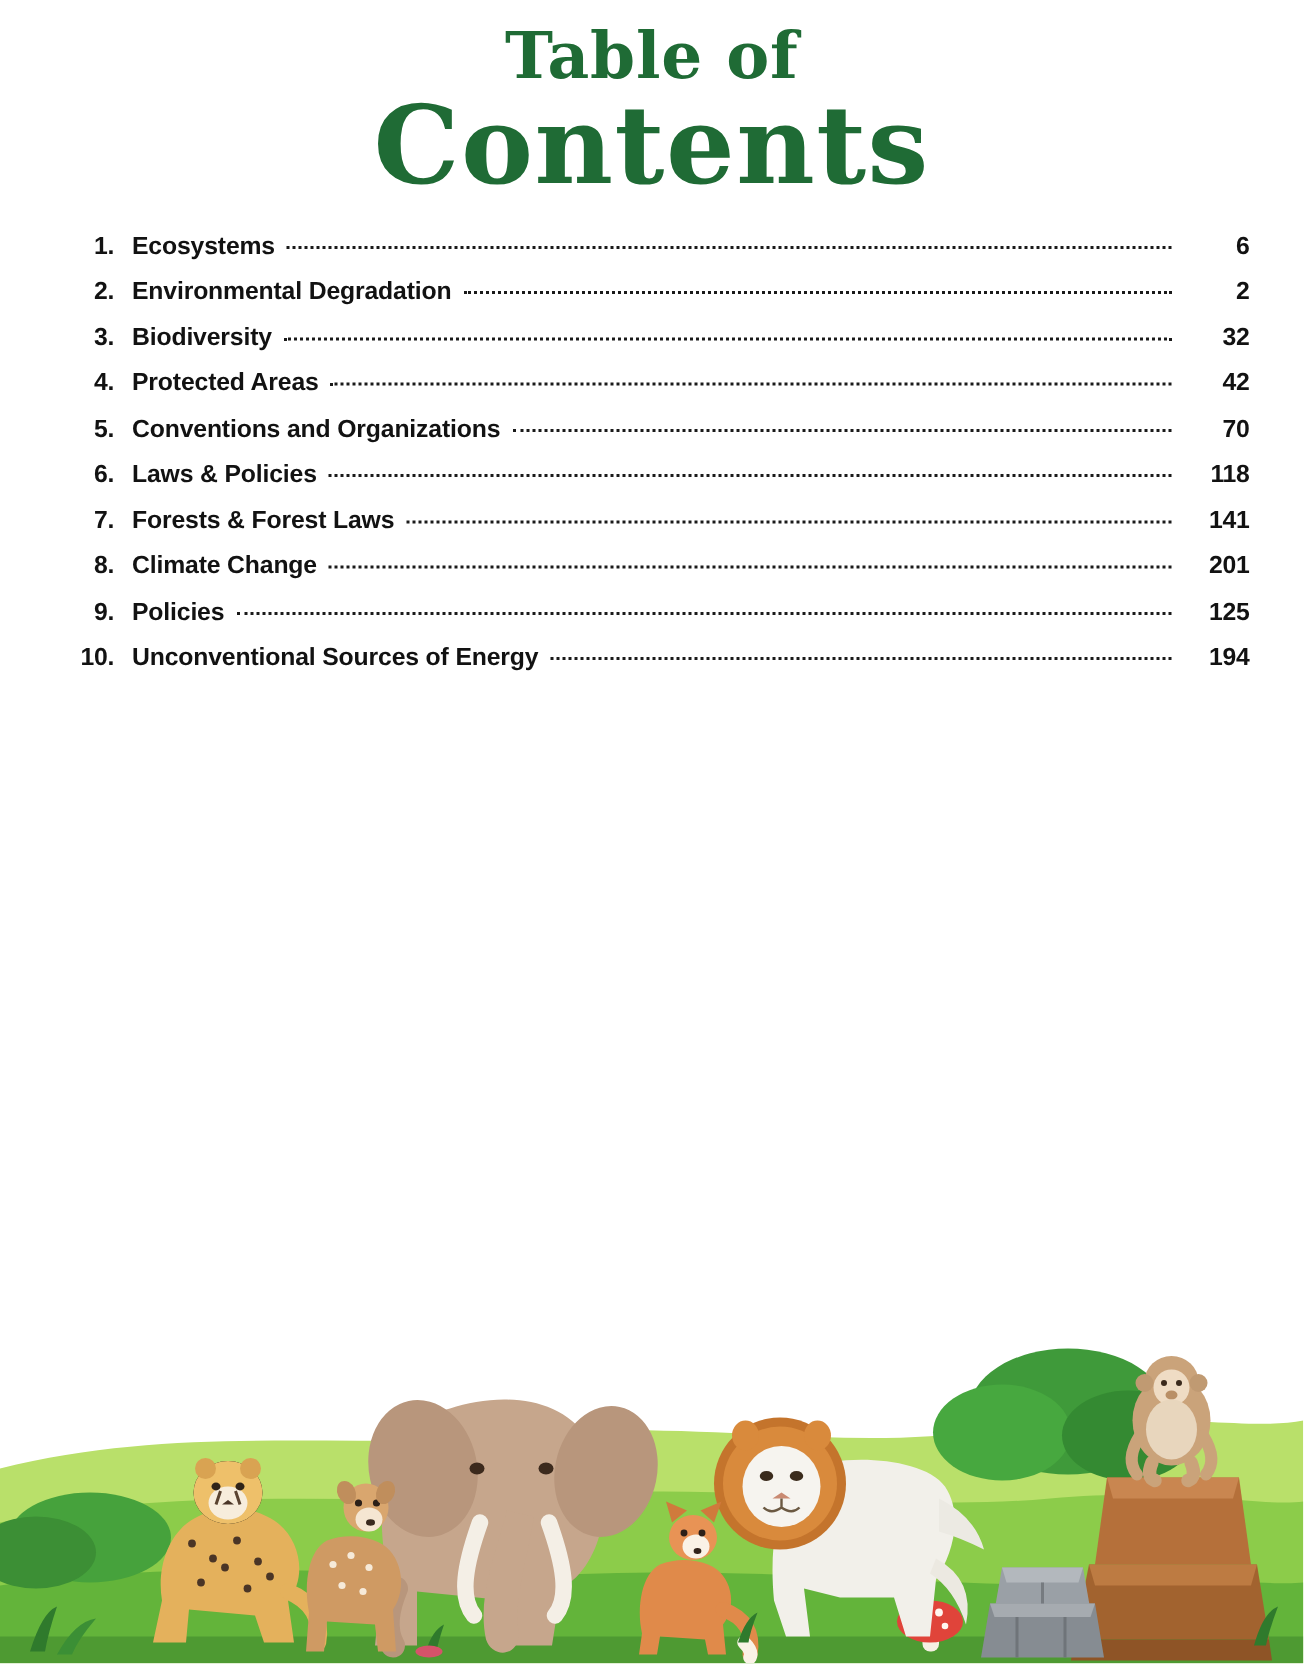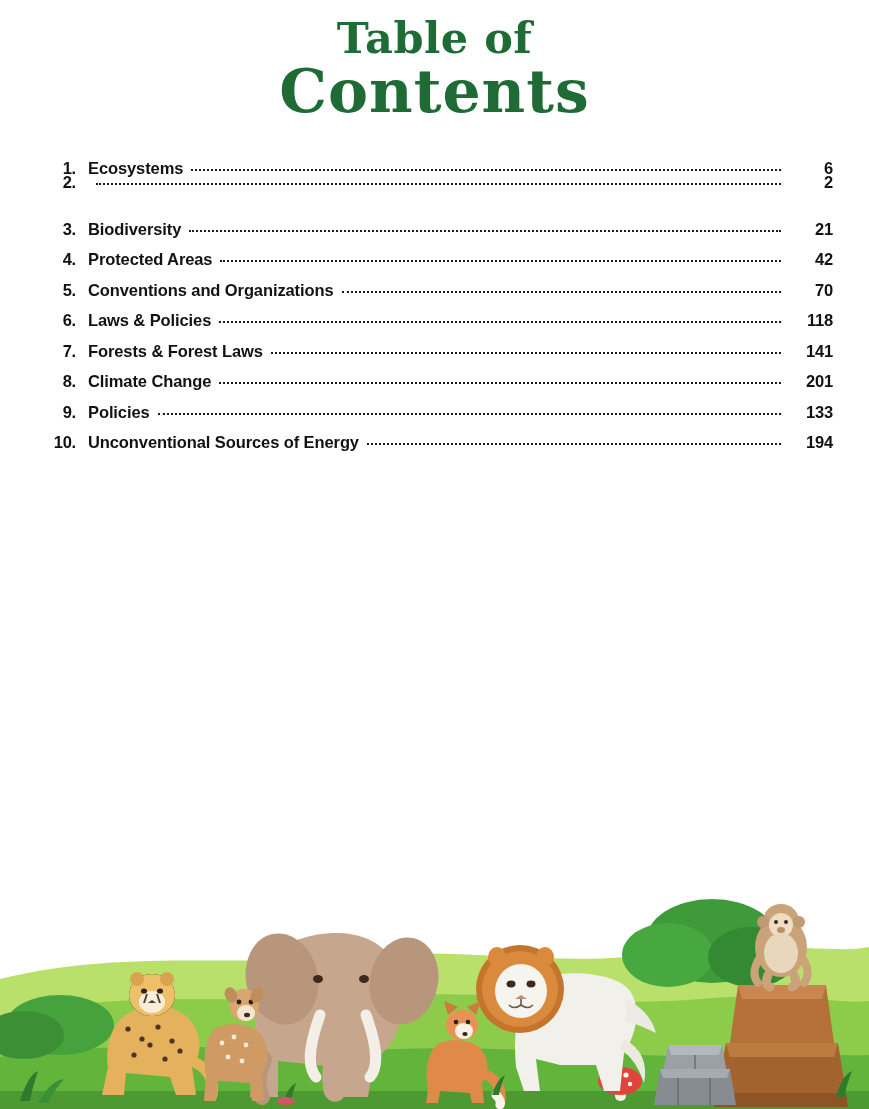--- a/index.html
+++ b/index.html
@@ -25,21 +25,21 @@
     font-family: "DejaVu Serif", serif;
     font-weight: 700;
     font-size: 43px;
     line-height: 0.95;
     color: #1f6b35;
     letter-spacing: 0.5px;
   }
   .title-line2 {
     font-family: "DejaVu Serif", serif;
     font-weight: 700;
-    font-size: 60px;
+    font-size: 72px;
     line-height: 1.0;
     color: #1f6b35;
     letter-spacing: 1px;
     margin-top: 2px;
   }
 
   
   .toc {
     margin: 22px 36px 0 36px;
   }
@@ -55,21 +55,20 @@
     width: 40px;
     text-align: right;
     flex: 0 0 auto;
     padding-right: 12px;
     letter-spacing: -0.2px;
   }
   .toc-label {
     flex: 0 0 auto;
     white-space: nowrap;
     letter-spacing: -0.1px;
-    margin-top: 16px;
   }
   .toc-dots {
     flex: 1 1 auto;
     margin: 0 8px;
     position: relative;
     top: -3px;
     border-bottom: 2.6px dotted #1a1a1a;
     min-width: 10px;
   }
   .toc-page {
@@ -102,29 +101,30 @@
 
   <div class="toc-row">
     <span class="toc-num">1.</span>
     <span class="toc-label">Ecosystems</span>
     <span class="toc-dots"></span>
     <span class="toc-page">6</span>
   </div>
 
   <div class="toc-row">
     <span class="toc-num">2.</span>
+    <span class="toc-label">Environmental Degradation</span>
     <span class="toc-dots"></span>
     <span class="toc-page">2</span>
   </div>
 
   <div class="toc-row">
     <span class="toc-num">3.</span>
     <span class="toc-label">Biodiversity</span>
     <span class="toc-dots"></span>
-    <span class="toc-page">21</span>
+    <span class="toc-page">32</span>
   </div>
 
   <div class="toc-row">
     <span class="toc-num">4.</span>
     <span class="toc-label">Protected Areas</span>
     <span class="toc-dots"></span>
     <span class="toc-page">42</span>
   </div>
 
   <div class="toc-row">
@@ -152,21 +152,21 @@
     <span class="toc-num">8.</span>
     <span class="toc-label">Climate Change</span>
     <span class="toc-dots"></span>
     <span class="toc-page">201</span>
   </div>
 
   <div class="toc-row">
     <span class="toc-num">9.</span>
     <span class="toc-label">Policies</span>
     <span class="toc-dots"></span>
-    <span class="toc-page">133</span>
+    <span class="toc-page">125</span>
   </div>
 
   <div class="toc-row">
     <span class="toc-num">10.</span>
     <span class="toc-label">Unconventional Sources of Energy</span>
     <span class="toc-dots"></span>
     <span class="toc-page">194</span>
   </div>
 
 

